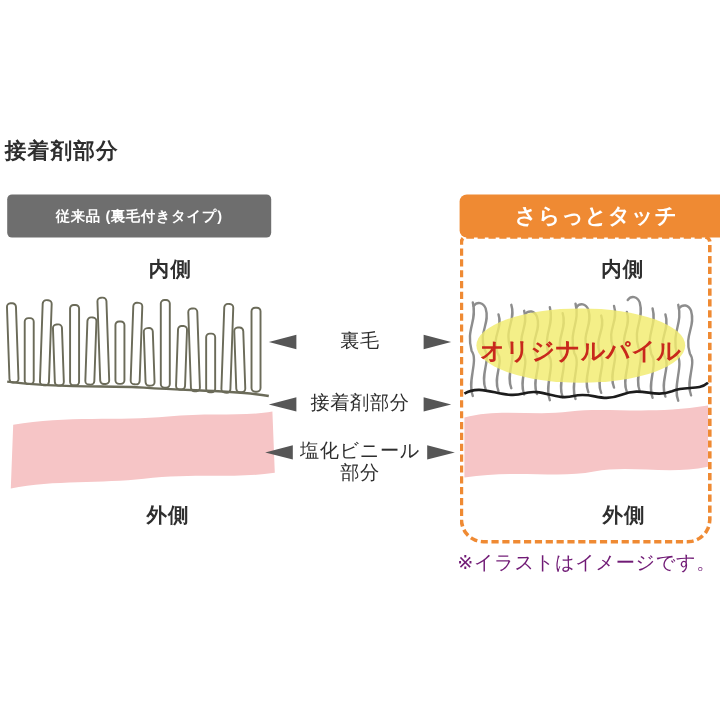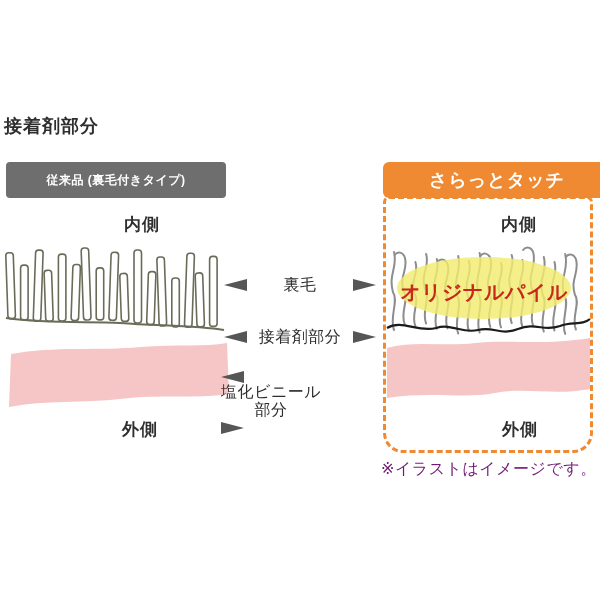--- a/index.html
+++ b/index.html
@@ -34,21 +34,21 @@
   .baseline-right{fill:none;stroke:#1c1c1c;stroke-width:2.2;}
   .pile-ellipse{fill:var(--yellow);opacity:.82;}
 
   .callout-row{display:flex;align-items:center;z-index:5;}
   .callout-label{flex:1;text-align:center;font-size:16px;font-weight:normal;line-height:18px;letter-spacing:0.5px;}
   .arr{width:0;height:0;flex:0 0 auto;}
   .arr-l{border-top:6px solid transparent;border-bottom:6px solid transparent;border-right:23px solid var(--arrow);}
   .arr-r{border-top:6px solid transparent;border-bottom:6px solid transparent;border-left:23px solid var(--arrow);}
   .row1{left:224px;top:276px;width:152px;}
   .row2{left:224px;top:328px;width:152px;}
-  .row3{left:221px;top:368px;width:158px;align-items:flex-start;flex-direction:column;}
+  .row3{left:221px;top:368px;width:158px;align-items:flex-start;}
   .row3 .arr{margin-top:3px;}
 
   .pile-badge{left:398px;top:279px;width:172px;text-align:center;z-index:5;
     font-size:20px;font-weight:bold;color:var(--red);letter-spacing:0.5px;}
 
   .footnote{left:381px;top:459px;width:219px;font-size:16px;color:#701a75;z-index:5;letter-spacing:0.5px;}
 </style>
 </head>
 <body>
 

